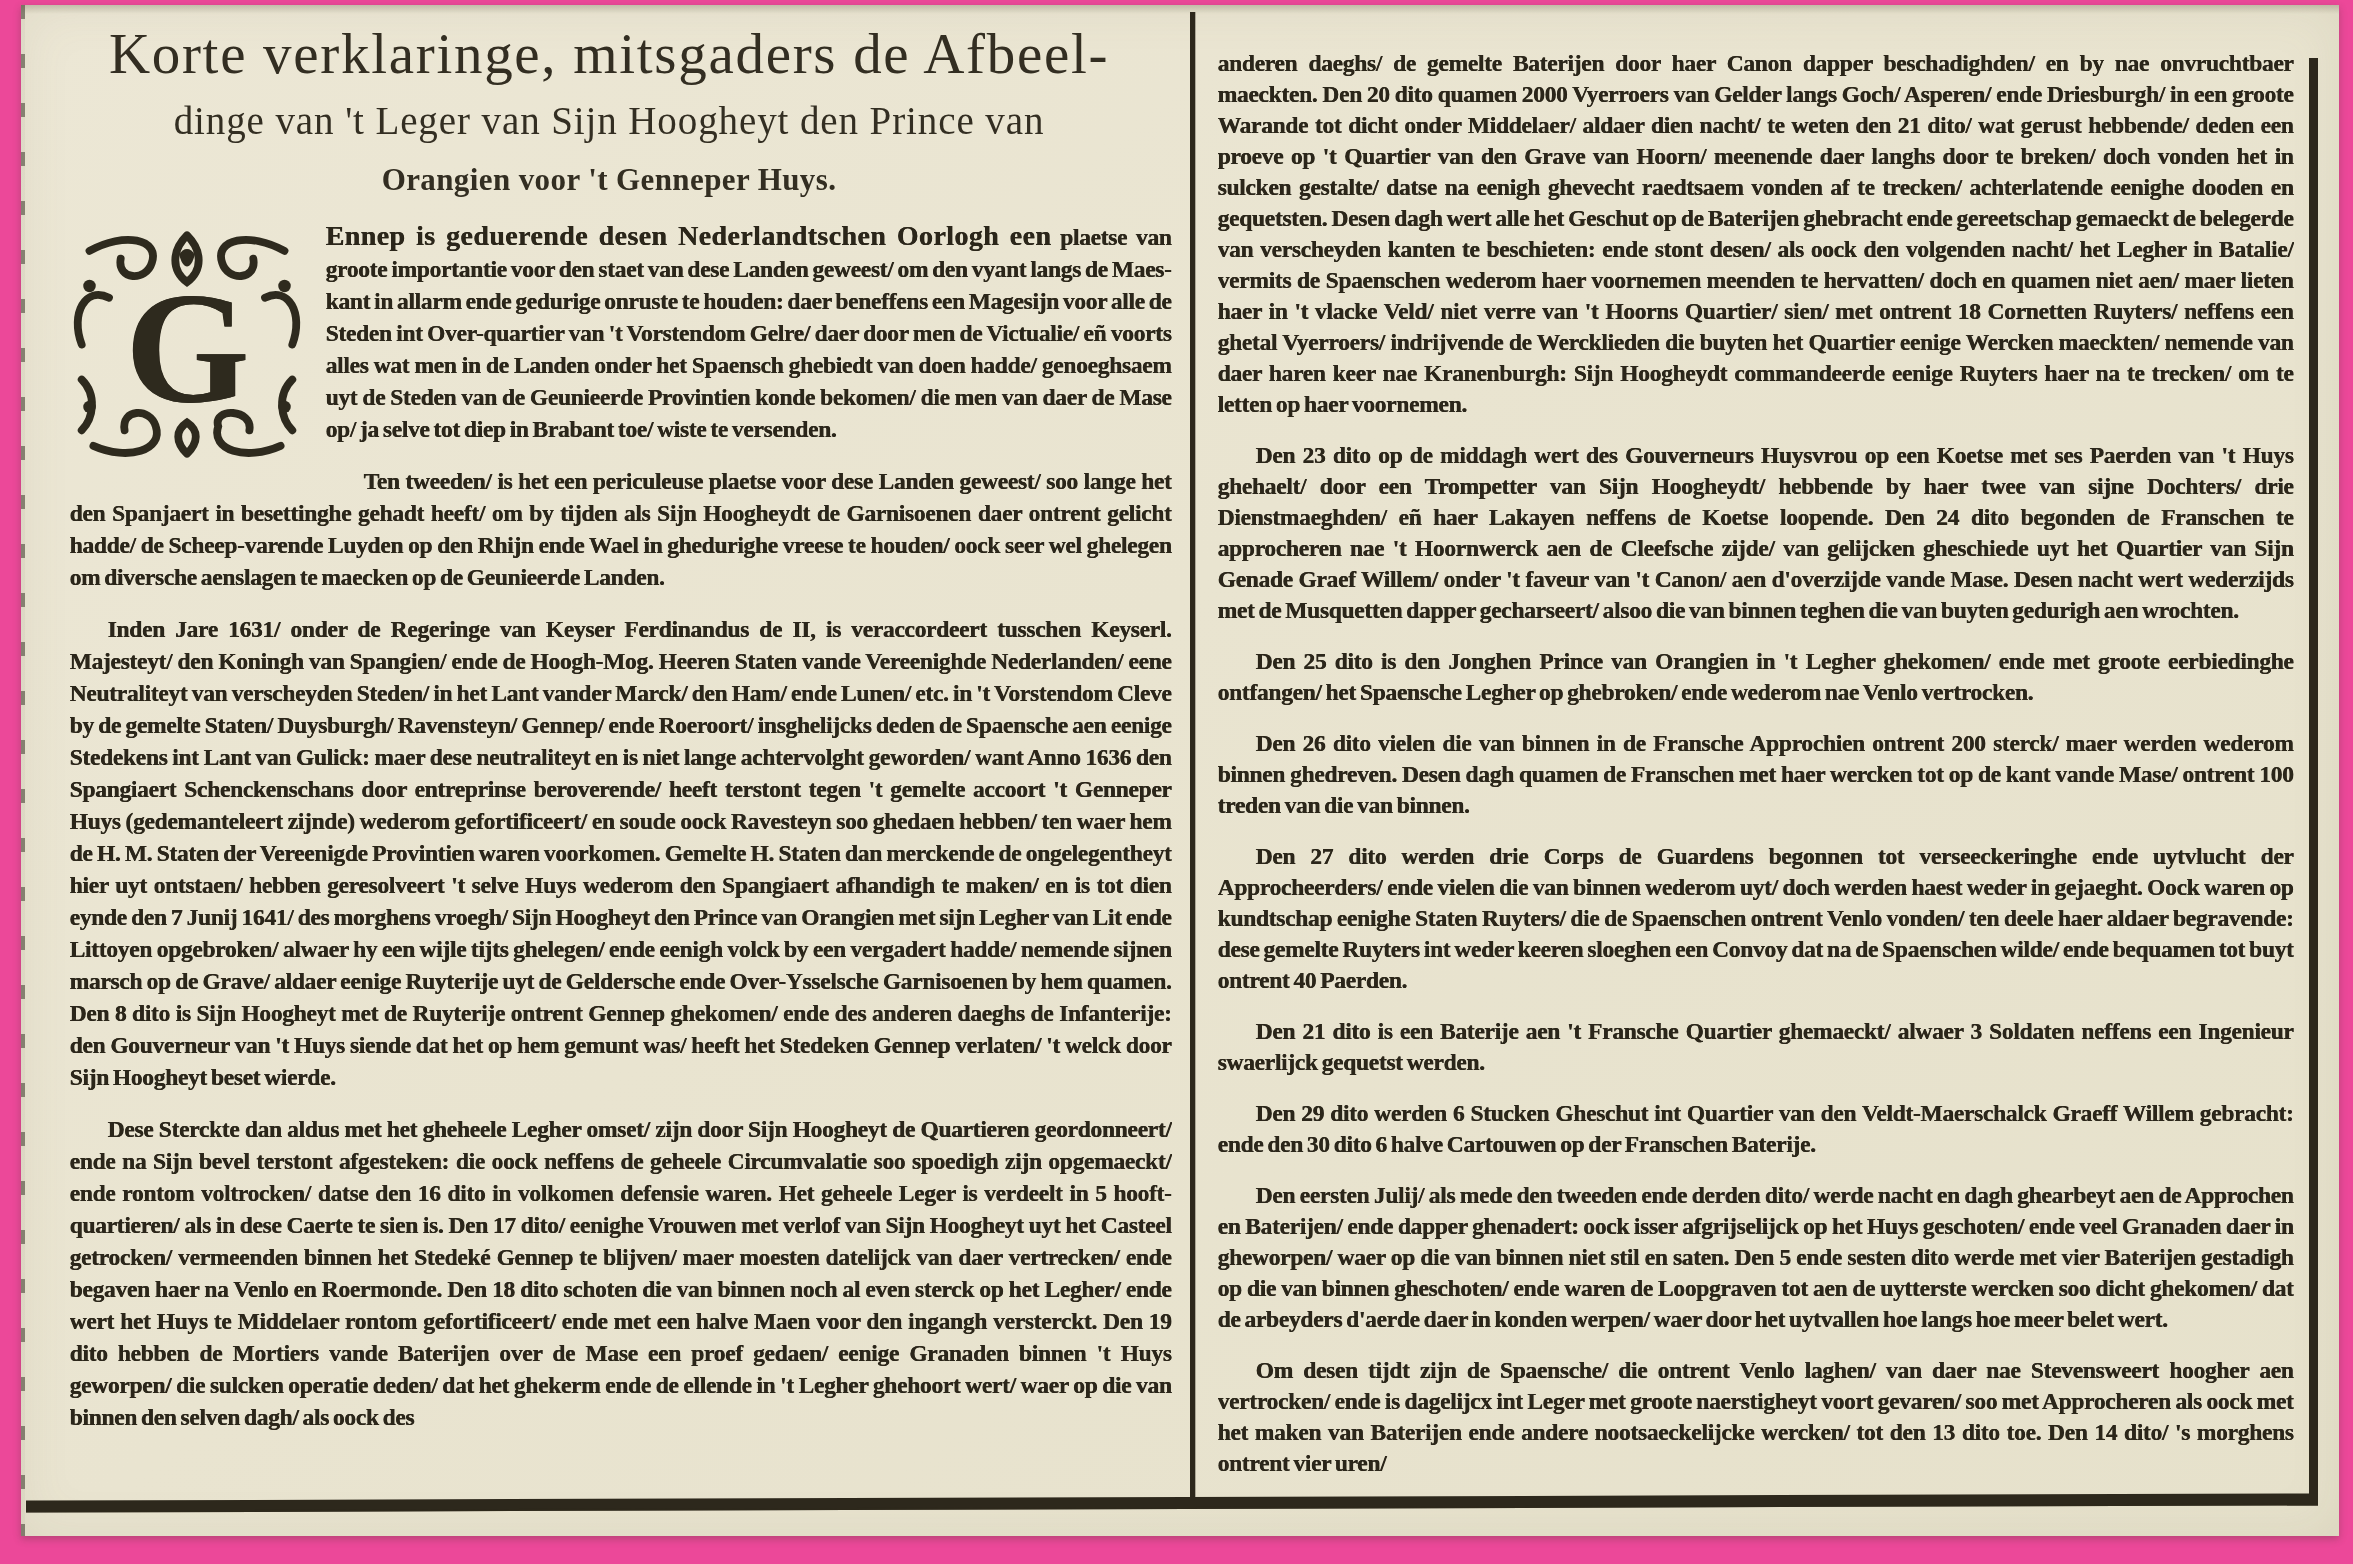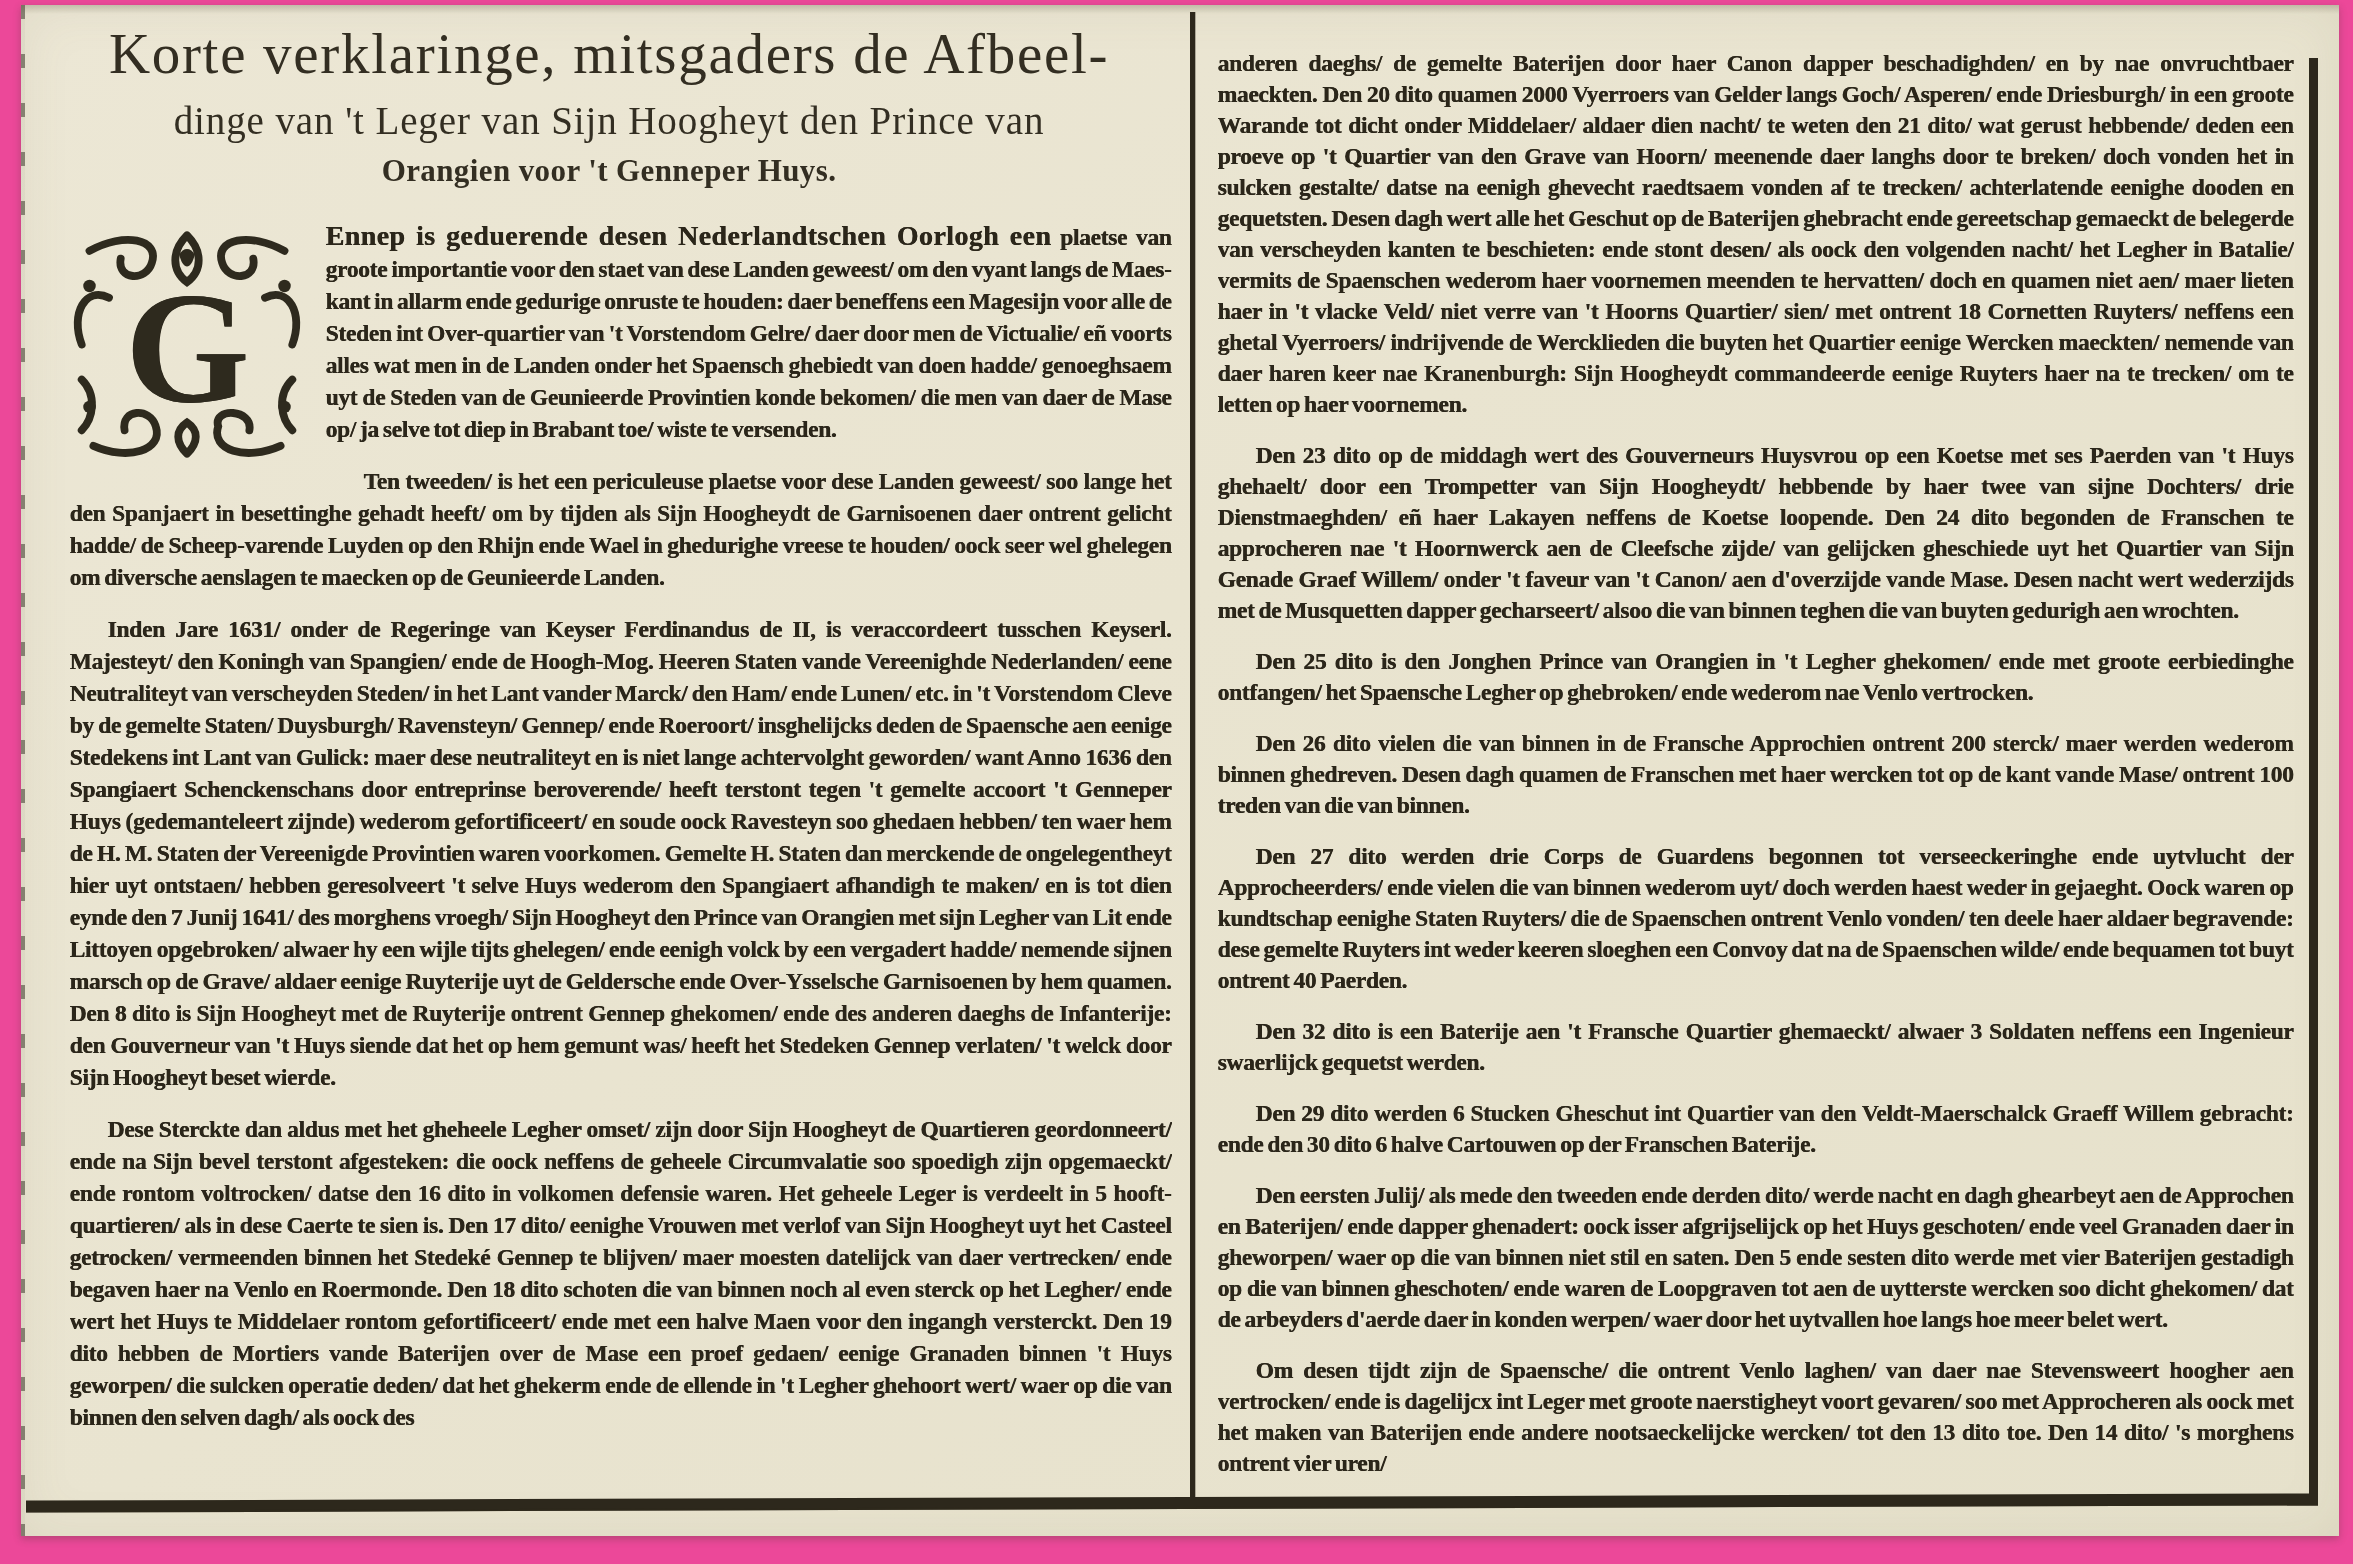--- a/index.html
+++ b/index.html
@@ -68,21 +68,21 @@
     letter-spacing: 1.7px;
     line-height: 1.05;
   }
   .title-2 {
     margin-top: 14px;
     font-size: 39px;
     font-weight: 400;
     letter-spacing: 0.9px;
   }
   .title-3 {
-    margin-top: 10px;
+    margin-top: 19px;
     font-size: 31px;
     font-weight: 700;
     letter-spacing: 0.4px;
   }
   
   .col {
     position: absolute;
     color: #2b261a;
     font-weight: 700;
     text-align: justify;
@@ -163,20 +163,20 @@
       <p class="indent">Inden Jare 1631/ onder de Regeringe van Keyser Ferdinandus de II, is veraccordeert tusschen Keyserl. Majesteyt/ den Koningh van Spangien/ ende de Hoogh-Mog. Heeren Staten vande Vereenighde Nederlanden/ eene Neutraliteyt van verscheyden Steden/ in het Lant vander Marck/ den Ham/ ende Lunen/ etc. in 't Vorstendom Cleve by de gemelte Staten/ Duysburgh/ Ravensteyn/ Gennep/ ende Roeroort/ insghelijcks deden de Spaensche aen eenige Stedekens int Lant van Gulick: maer dese neutraliteyt en is niet lange achtervolght geworden/ want Anno 1636 den Spangiaert Schenckenschans door entreprinse beroverende/ heeft terstont tegen 't gemelte accoort 't Genneper Huys (gedemanteleert zijnde) wederom gefortificeert/ en soude oock Ravesteyn soo ghedaen hebben/ ten waer hem de H. M. Staten der Vereenigde Provintien waren voorkomen. Gemelte H. Staten dan merckende de ongelegentheyt hier uyt ontstaen/ hebben geresolveert 't selve Huys wederom den Spangiaert afhandigh te maken/ en is tot dien eynde den 7 Junij 1641/ des morghens vroegh/ Sijn Hoogheyt den Prince van Orangien met sijn Legher van Lit ende Littoyen opgebroken/ alwaer hy een wijle tijts ghelegen/ ende eenigh volck by een vergadert hadde/ nemende sijnen marsch op de Grave/ aldaer eenige Ruyterije uyt de Geldersche ende Over-Ysselsche Garnisoenen by hem quamen. Den 8 dito is Sijn Hoogheyt met de Ruyterije ontrent Gennep ghekomen/ ende des anderen daeghs de Infanterije: den Gouverneur van 't Huys siende dat het op hem gemunt was/ heeft het Stedeken Gennep verlaten/ 't welck door Sijn Hoogheyt beset wierde.</p>
       <p class="indent">Dese Sterckte dan aldus met het gheheele Legher omset/ zijn door Sijn Hoogheyt de Quartieren geordonneert/ ende na Sijn bevel terstont afgesteken: die oock neffens de geheele Circumvalatie soo spoedigh zijn opgemaeckt/ ende rontom voltrocken/ datse den 16 dito in volkomen defensie waren. Het geheele Leger is verdeelt in 5 hooft-quartieren/ als in dese Caerte te sien is. Den 17 dito/ eenighe Vrouwen met verlof van Sijn Hoogheyt uyt het Casteel getrocken/ vermeenden binnen het Stedeké Gennep te blijven/ maer moesten datelijck van daer vertrecken/ ende begaven haer na Venlo en Roermonde. Den 18 dito schoten die van binnen noch al even sterck op het Legher/ ende wert het Huys te Middelaer rontom gefortificeert/ ende met een halve Maen voor den ingangh versterckt. Den 19 dito hebben de Mortiers vande Baterijen over de Mase een proef gedaen/ eenige Granaden binnen 't Huys geworpen/ die sulcken operatie deden/ dat het ghekerm ende de ellende in 't Legher ghehoort wert/ waer op die van binnen den selven dagh/ als oock des</p>
     </div>
 
     <div class="col" id="col-right">
       <p>anderen daeghs/ de gemelte Baterijen door haer Canon dapper beschadighden/ en by nae onvruchtbaer maeckten. Den 20 dito quamen 2000 Vyerroers van Gelder langs Goch/ Asperen/ ende Driesburgh/ in een groote Warande tot dicht onder Middelaer/ aldaer dien nacht/ te weten den 21 dito/ wat gerust hebbende/ deden een proeve op 't Quartier van den Grave van Hoorn/ meenende daer langhs door te breken/ doch vonden het in sulcken gestalte/ datse na eenigh ghevecht raedtsaem vonden af te trecken/ achterlatende eenighe dooden en gequetsten. Desen dagh wert alle het Geschut op de Baterijen ghebracht ende gereetschap gemaeckt de belegerde van verscheyden kanten te beschieten: ende stont desen/ als oock den volgenden nacht/ het Legher in Batalie/ vermits de Spaenschen wederom haer voornemen meenden te hervatten/ doch en quamen niet aen/ maer lieten haer in 't vlacke Veld/ niet verre van 't Hoorns Quartier/ sien/ met ontrent 18 Cornetten Ruyters/ neffens een ghetal Vyerroers/ indrijvende de Wercklieden die buyten het Quartier eenige Wercken maeckten/ nemende van daer haren keer nae Kranenburgh: Sijn Hoogheydt commandeerde eenige Ruyters haer na te trecken/ om te letten op haer voornemen.</p>
       <p class="indent">Den 23 dito op de middagh wert des Gouverneurs Huysvrou op een Koetse met ses Paerden van 't Huys ghehaelt/ door een Trompetter van Sijn Hoogheydt/ hebbende by haer twee van sijne Dochters/ drie Dienstmaeghden/ eñ haer Lakayen neffens de Koetse loopende. Den 24 dito begonden de Franschen te approcheren nae 't Hoornwerck aen de Cleefsche zijde/ van gelijcken gheschiede uyt het Quartier van Sijn Genade Graef Willem/ onder 't faveur van 't Canon/ aen d'overzijde vande Mase. Desen nacht wert wederzijds met de Musquetten dapper gecharseert/ alsoo die van binnen teghen die van buyten gedurigh aen wrochten.</p>
       <p class="indent">Den 25 dito is den Jonghen Prince van Orangien in 't Legher ghekomen/ ende met groote eerbiedinghe ontfangen/ het Spaensche Legher op ghebroken/ ende wederom nae Venlo vertrocken.</p>
       <p class="indent">Den 26 dito vielen die van binnen in de Fransche Approchien ontrent 200 sterck/ maer werden wederom binnen ghedreven. Desen dagh quamen de Franschen met haer wercken tot op de kant vande Mase/ ontrent 100 treden van die van binnen.</p>
       <p class="indent">Den 27 dito werden drie Corps de Guardens begonnen tot verseeckeringhe ende uytvlucht der Approcheerders/ ende vielen die van binnen wederom uyt/ doch werden haest weder in gejaeght. Oock waren op kundtschap eenighe Staten Ruyters/ die de Spaenschen ontrent Venlo vonden/ ten deele haer aldaer begravende: dese gemelte Ruyters int weder keeren sloeghen een Convoy dat na de Spaenschen wilde/ ende bequamen tot buyt ontrent 40 Paerden.</p>
-      <p class="indent">Den 32 dito is een Baterije aen 't Fransche Quartier ghemaeckt/ alwaer 3 Soldaten neffens een Ingenieur swaerlijck gequetst werden.</p>
+      <p class="indent">Den 21 dito is een Baterije aen 't Fransche Quartier ghemaeckt/ alwaer 3 Soldaten neffens een Ingenieur swaerlijck gequetst werden.</p>
       <p class="indent">Den 29 dito werden 6 Stucken Gheschut int Quartier van den Veldt-Maerschalck Graeff Willem gebracht: ende den 30 dito 6 halve Cartouwen op der Franschen Baterije.</p>
       <p class="indent">Den eersten Julij/ als mede den tweeden ende derden dito/ werde nacht en dagh ghearbeyt aen de Approchen en Baterijen/ ende dapper ghenadert: oock isser afgrijselijck op het Huys geschoten/ ende veel Granaden daer in gheworpen/ waer op die van binnen niet stil en saten. Den 5 ende sesten dito werde met vier Baterijen gestadigh op die van binnen gheschoten/ ende waren de Loopgraven tot aen de uytterste wercken soo dicht ghekomen/ dat de arbeyders d'aerde daer in konden werpen/ waer door het uytvallen hoe langs hoe meer belet wert.</p>
       <p class="indent">Om desen tijdt zijn de Spaensche/ die ontrent Venlo laghen/ van daer nae Stevensweert hoogher aen vertrocken/ ende is dagelijcx int Leger met groote naerstigheyt voort gevaren/ soo met Approcheren als oock met het maken van Baterijen ende andere nootsaeckelijcke wercken/ tot den 13 dito toe. Den 14 dito/ 's morghens ontrent vier uren/</p>
     </div>
   </div>
 </div>
 
 
 </body></html>

